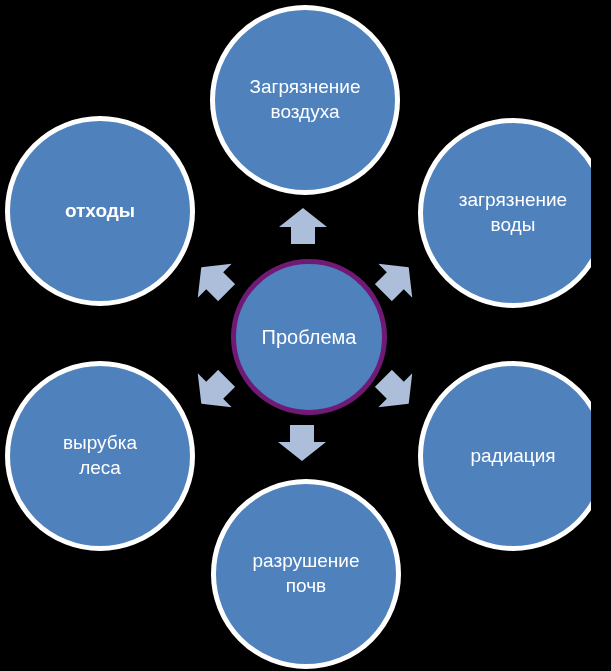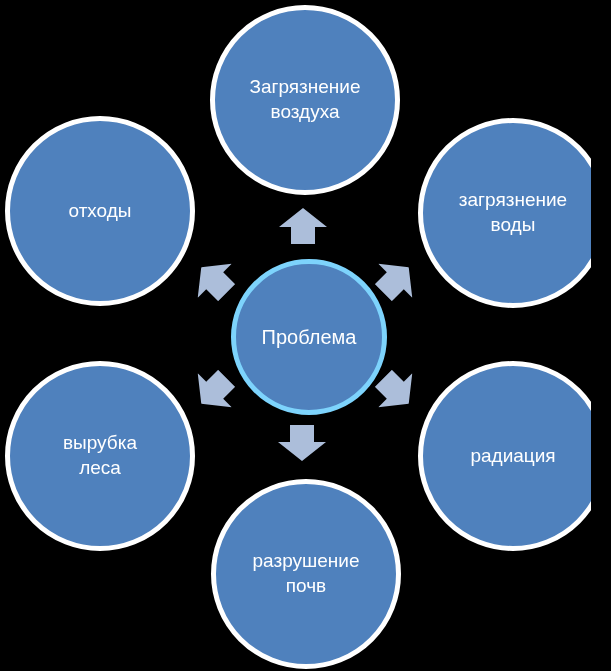--- a/index.html
+++ b/index.html
@@ -25,36 +25,36 @@
     border-radius: 50%;
     display: flex;
     align-items: center;
     justify-content: center;
     text-align: center;
     color: #FFFFFF;
     font-size: 19px;
     line-height: 1.3;
     white-space: pre-line;
   }
-  .node.bold { font-weight: normal; }
+  .node.bold { font-weight: bold; }
   .node-top          { left: 210px; top: 5px; }
   .node-top-left     { left: 5px;   top: 116px; }
   .node-top-right    { left: 418px; top: 118px; }
   .node-bottom-left  { left: 5px;   top: 361px; text-align: center; }
   .node-bottom-right { left: 418px; top: 361px; }
   .node-bottom       { left: 211px; top: 479px; }
   .center-node {
     position: absolute;
     left: 231px;
     top: 259px;
     width: 156px;
     height: 156px;
     box-sizing: border-box;
     background: #4F81BD;
-    border: 5px solid #7dd3fc;
+    border: 5px solid #701a75;
     border-radius: 50%;
     display: flex;
     align-items: center;
     justify-content: center;
     text-align: center;
     color: #FFFFFF;
     font-size: 20px;
   }
   .arrow {
     position: absolute;

